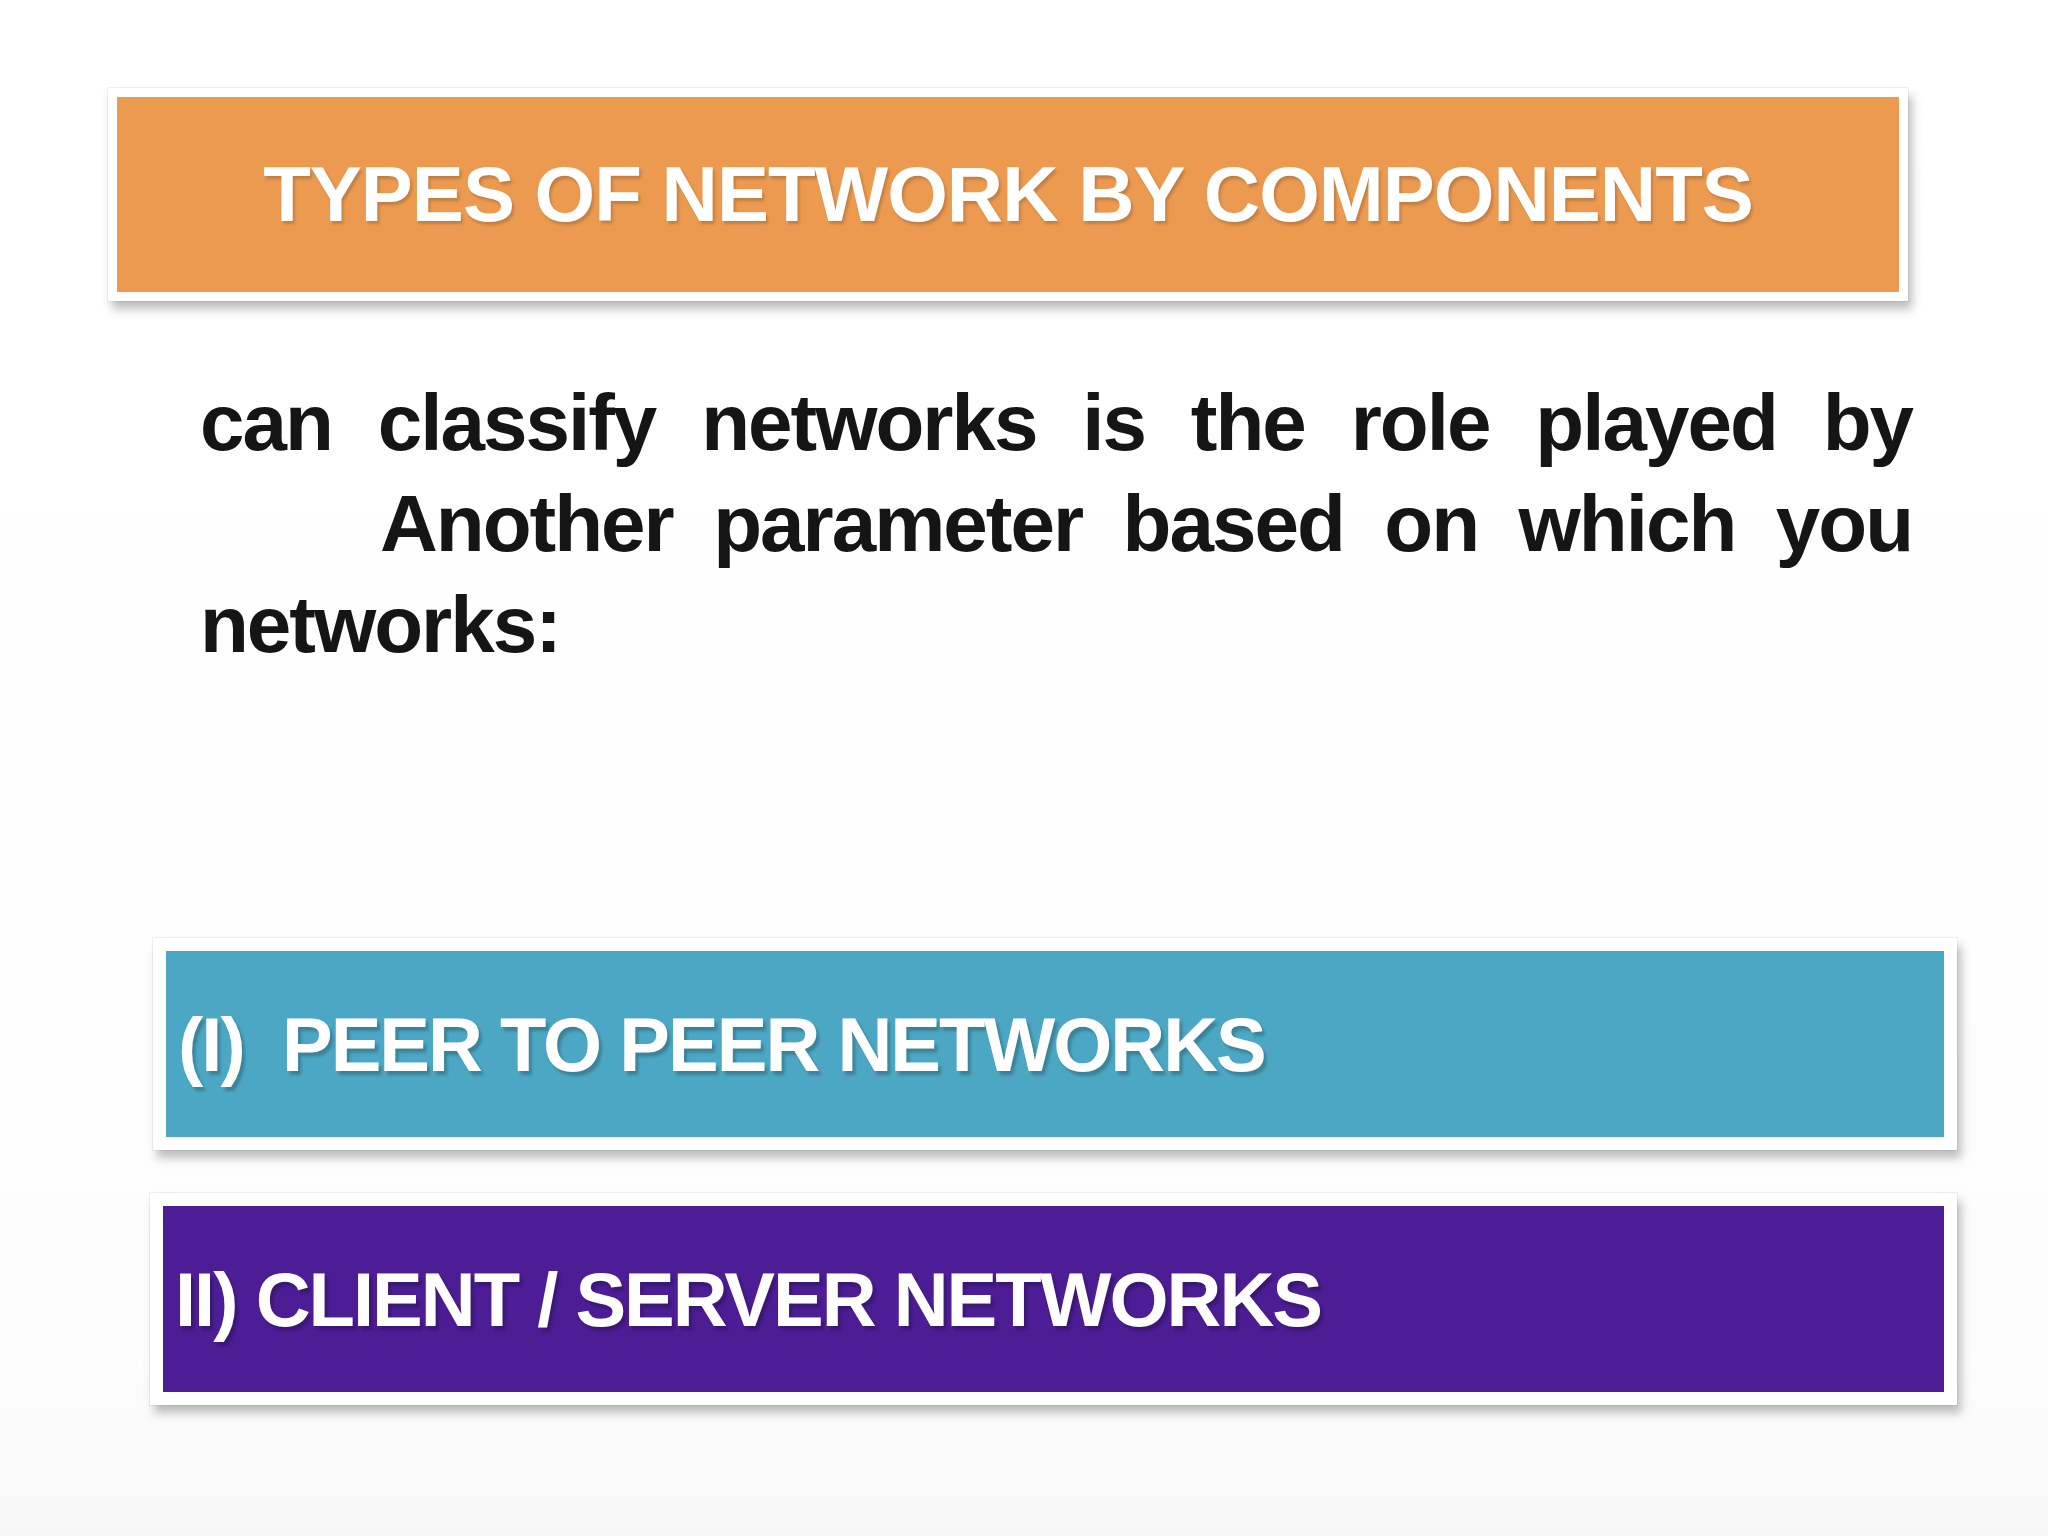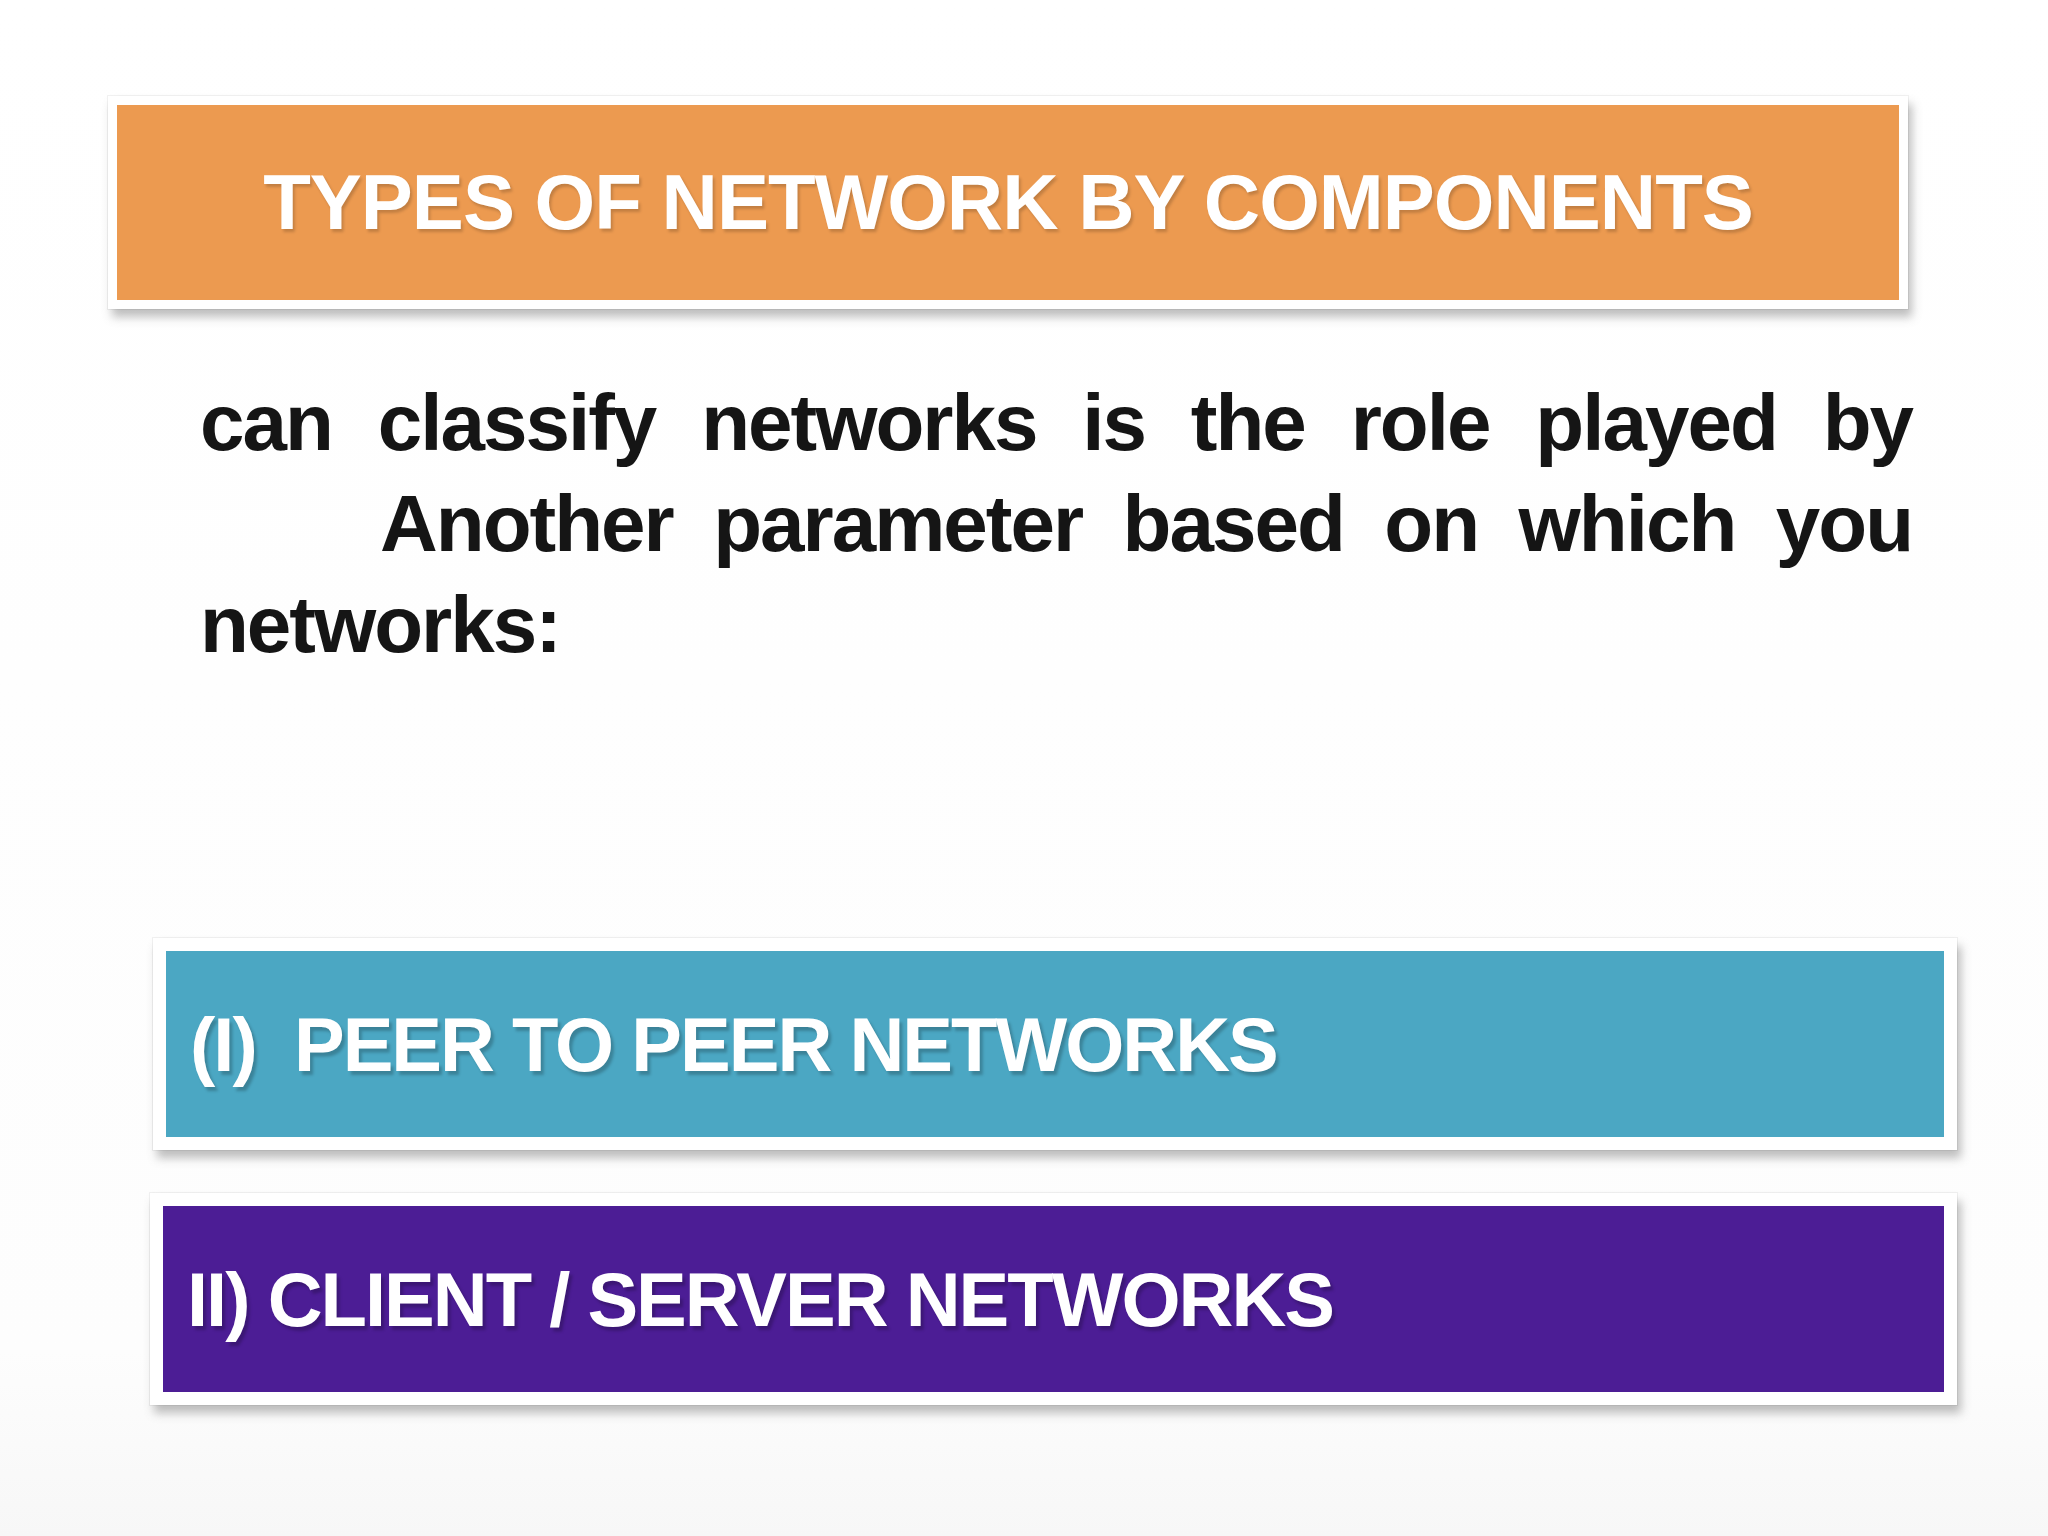--- a/index.html
+++ b/index.html
@@ -17,21 +17,21 @@
   .box {
     position: absolute;
     box-sizing: border-box;
     border: 10px solid #ffffff;
     box-shadow: 0 0 0 1px rgba(0,0,0,0.05), 4px 8px 9px rgba(110,110,110,0.45);
     display: flex;
     align-items: center;
   }
   .title-box {
     left: 108px;
-    top: 96px;
+    top: 88px;
     width: 1800px;
     height: 213px;
     border-width: 9px;
     justify-content: center;
     align-items: center;
   }
   .title-text {
     margin: 0;
     color: #ffffff;
     font-size: 78px;
@@ -71,21 +71,21 @@
     top: 938px;
     width: 1804px;
   }
   .bar-purple {
     left: 150px;
     top: 1193px;
     width: 1807px;
   }
   .bar-label {
     margin: 0;
-    padding-left: 24px;
+    padding-left: 12px;
     color: #ffffff;
     font-size: 76px;
     font-weight: bold;
     letter-spacing: -2px;
     white-space: pre;
     text-shadow: 3px 4px 3px rgba(0,0,0,0.22);
   }
 </style>
 </head>
 <body>

